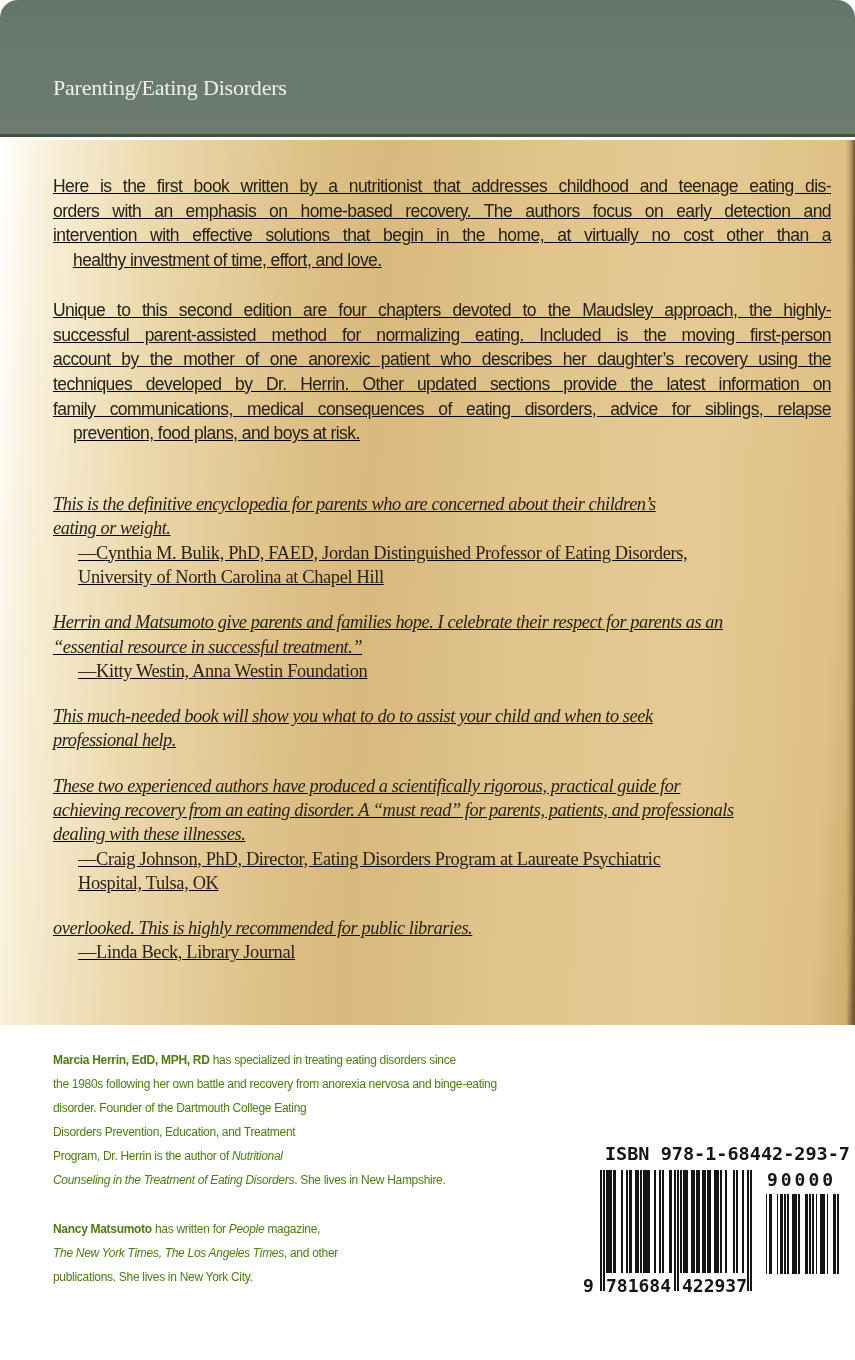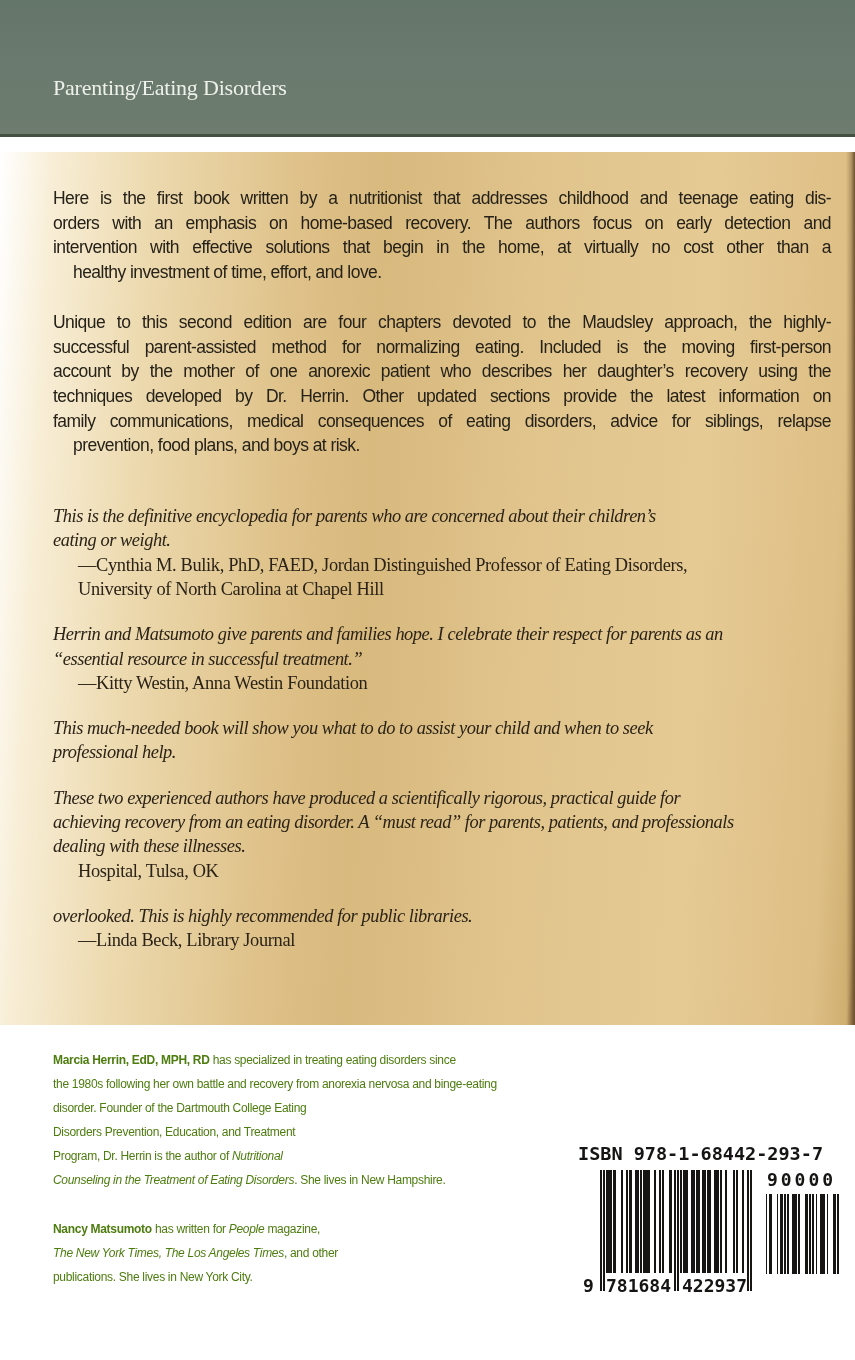--- a/index.html
+++ b/index.html
@@ -1,37 +1,39 @@
 <!DOCTYPE html>
 <html style="--band: #69796d; --tan: #dfc189; --ink: #161514;"><head>
 <meta charset="utf-8">
 <style>
   * { margin:0; padding:0; box-sizing:border-box; }
   body { background:#ffffff; font-family:"Liberation Sans", sans-serif; }
   .cover{
     position:relative; width:855px; height:1360px; background:#ffffff;
     overflow:hidden;
+    border-radius:18px;
   }
   
   .band{
     position:absolute; top:0; left:0; width:855px; height:137px;
     background: linear-gradient(180deg, #647569 0%, var(--band,#69796d) 40%, #6d7c6f 100%);
     border-bottom:3px solid rgba(58,70,52,0.75);
   }
   .band-title{
     position:absolute; left:53px; top:75px;
     font-family:"Liberation Serif", serif;
     font-size:22px; letter-spacing:-0.2px; color:#eef1ea;
   }
   
   .tan{
-    position:absolute; top:152px; left:0; width:855px; height:885px;
+    position:absolute; top:140px; left:0; width:855px; height:885px;
     background: linear-gradient(93deg,
       #ffffff 0%, #f8eed6 6%, #ecd9ae 17%, #dfc28a 33%, #d8b97e 43%,
       #e0c48c 60%, #e5ca94 80%, #debf85 95%, #cfae70 99%, #8a6a42 100%);
+    text-decoration: underline;
   }
   .tan-inner{ padding:34px 24px 0 53px; }
   .edge-shadow{
     position:absolute; top:0; right:0; width:9px; height:885px;
     background:linear-gradient(90deg, rgba(104,76,42,0) 0%, rgba(104,76,42,0.35) 55%, #6d5130 100%);
   }
   
   .para{
     font-size:17.5px; line-height:24.7px; letter-spacing:-0.55px;
     color:#262219; margin-bottom:25px; width:778px;
@@ -47,21 +49,21 @@
   .white{ position:absolute; top:1025px; left:0; width:855px; height:335px; background:#ffffff; }
   .bio{
     white-space:pre-line;
     font-size:12px; line-height:24px; letter-spacing:-0.3px; color:#4d7c0f;
   }
   .bio-1{ margin:23px 24px 0 53px; }
   .bio-2{ margin:25px 24px 0 53px; }
   
   .barcode-wrap{ position:absolute; top:1144px; left:578px; width:272px; height:160px; }
   .isbn-label{
-    width:272px; text-align:left;
+    width:272px; text-align:right;
     font-family:"DejaVu Sans Mono", monospace; font-weight:700;
     font-size:18.5px; line-height:20px; color:var(--ink,#161514); letter-spacing:0px;
   }
   .ean13{ position:absolute; left:22px; top:26px; width:152px; height:122px; }
   .ean13 .bar, .ean5 .bar{ position:absolute; top:0; background:var(--ink,#161514); }
   .digits{
     position:absolute; top:104px; height:24px;
     font-family:"DejaVu Sans Mono", monospace; font-weight:700;
     font-size:18px; line-height:24px; color:var(--ink,#161514);
   }
@@ -128,20 +130,21 @@
               <div class="line">professional help.</div>
             </div>
           </div>
           <div class="testimonial">
             <div class="t-quote">
               <div class="line">These two experienced authors have produced a scientifically rigorous, practical guide for</div>
               <div class="line">achieving recovery from an eating disorder. A “must read” for parents, patients, and professionals</div>
               <div class="line">dealing with these illnesses.</div>
             </div>
             <div class="t-attr">
+              <div class="line">—Craig Johnson, PhD, Director, Eating Disorders Program at Laureate Psychiatric</div>
               <div class="line">Hospital, Tulsa, OK</div>
             </div>
           </div>
           <div class="testimonial">
             <div class="t-quote">
               <div class="line">overlooked. This is highly recommended for public libraries.</div>
             </div>
             <div class="t-attr">
               <div class="line">—Linda Beck, Library Journal</div>
             </div>

